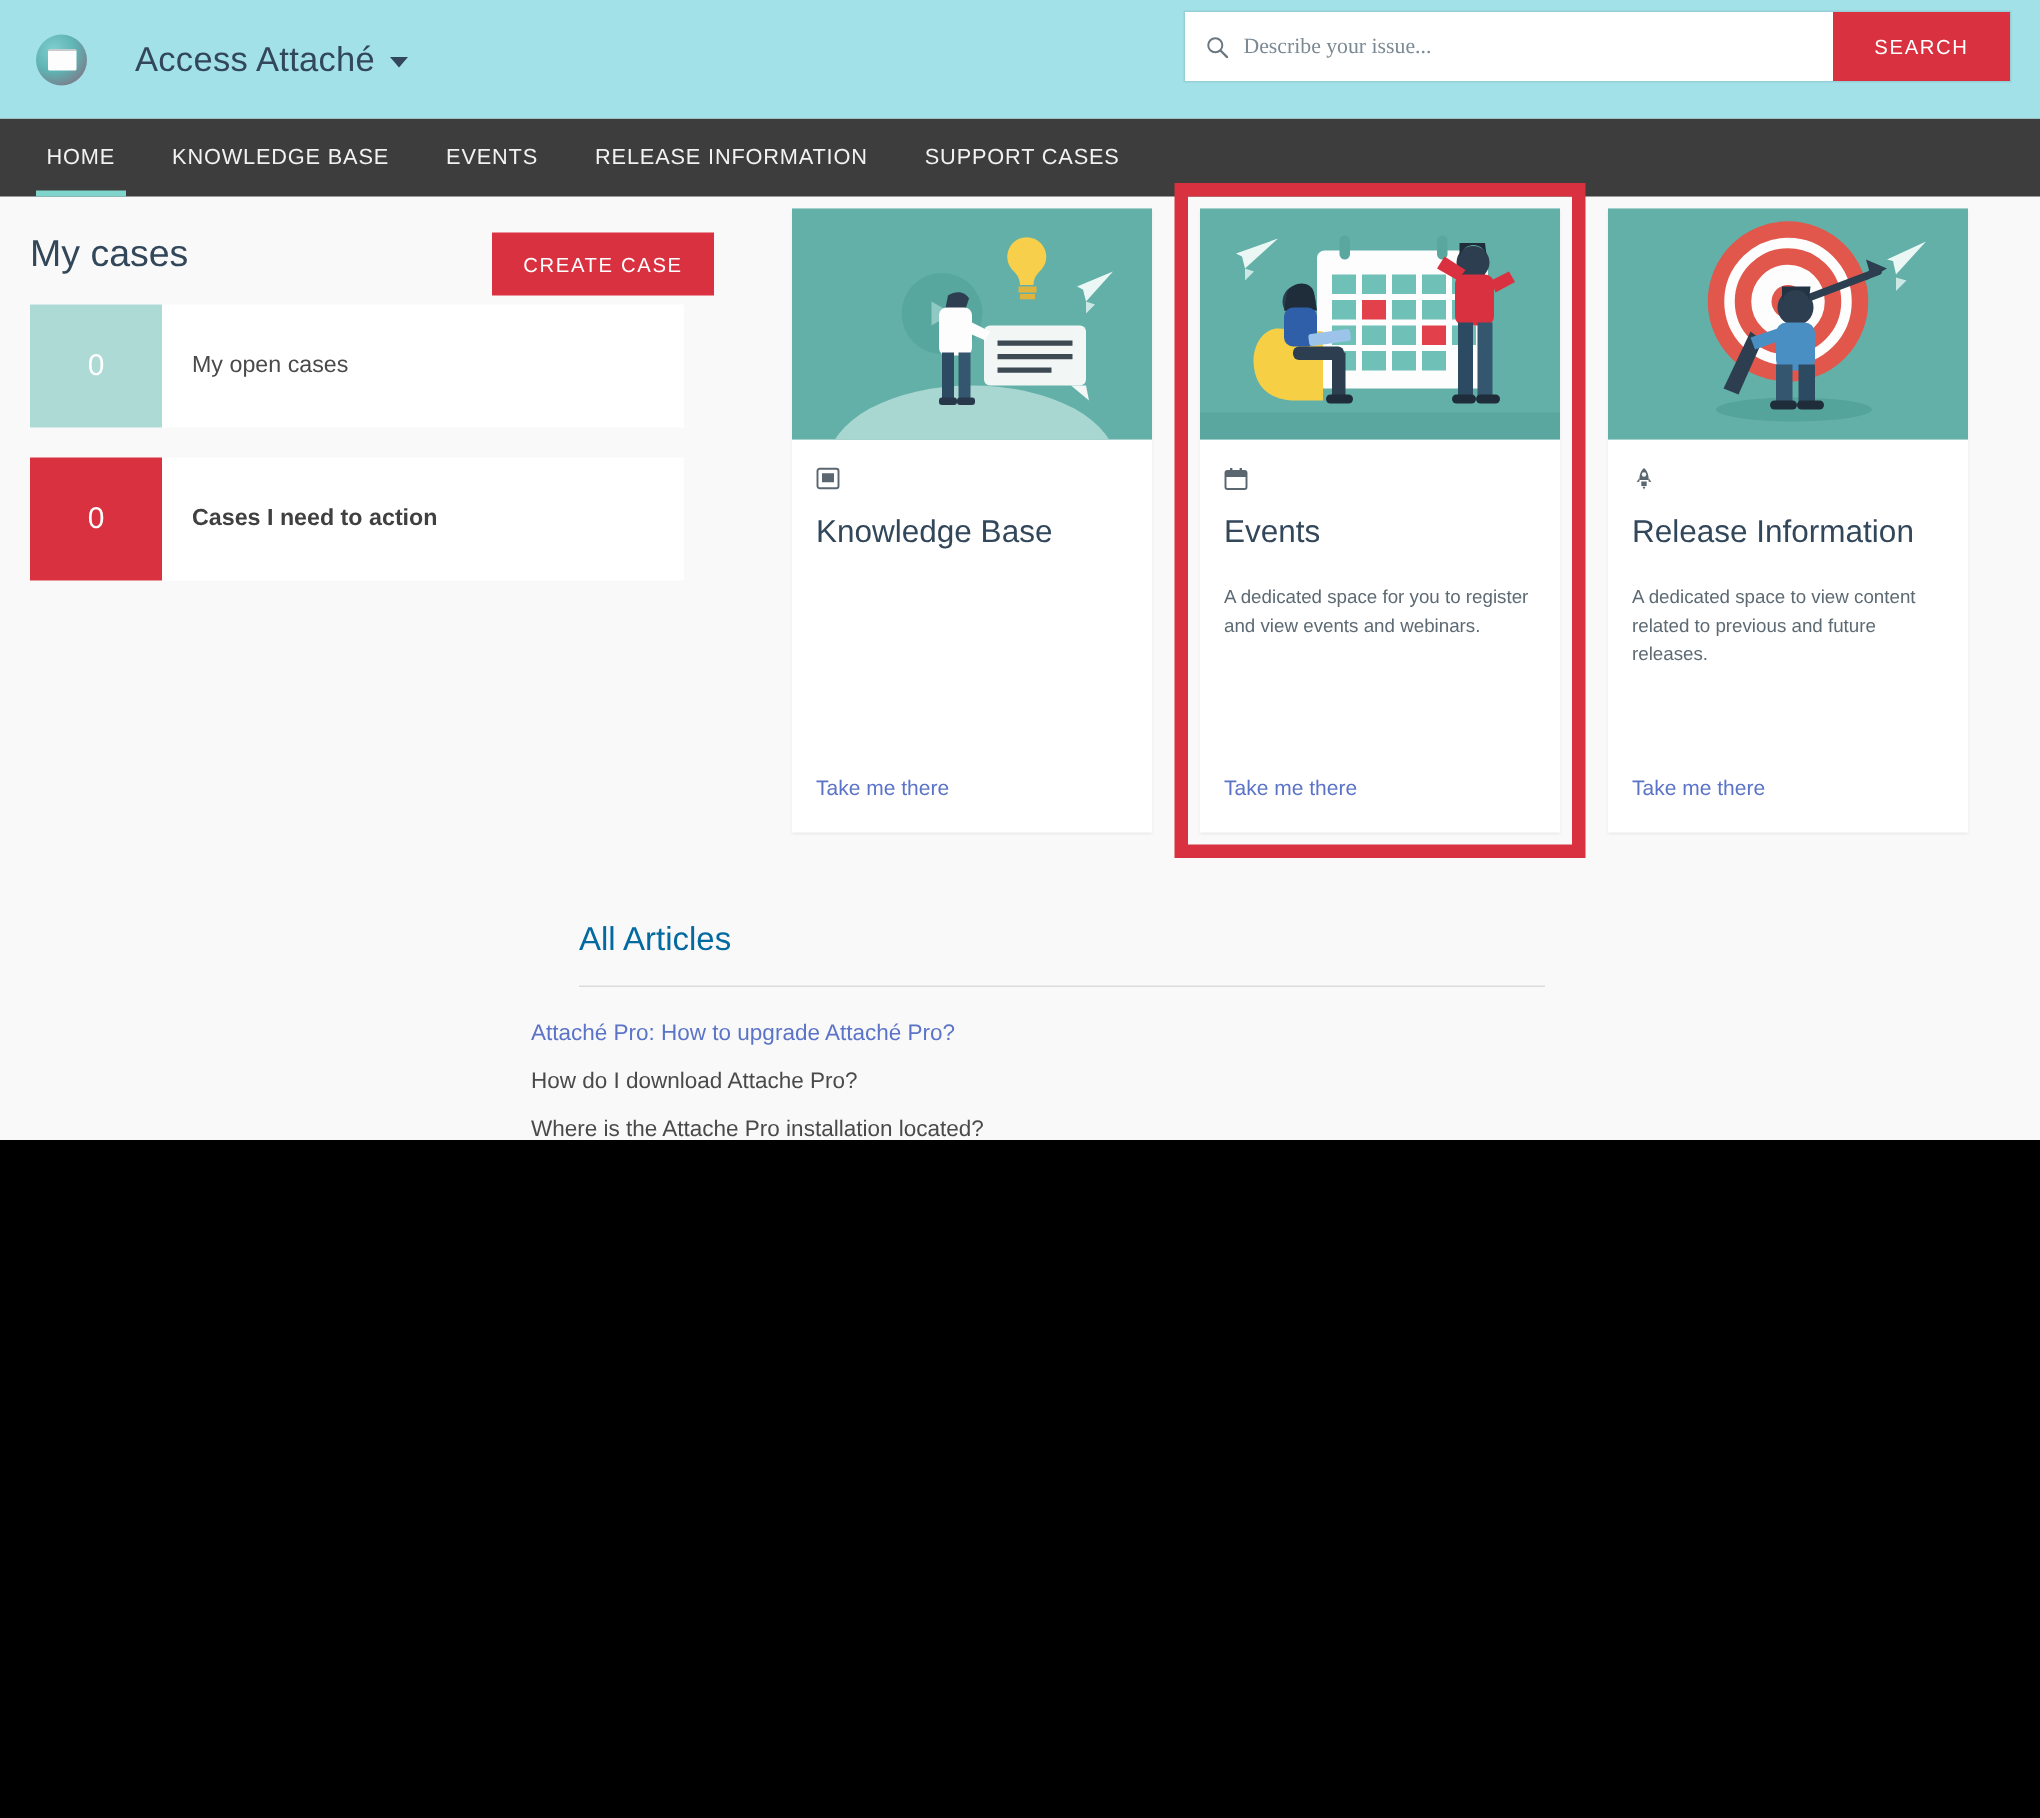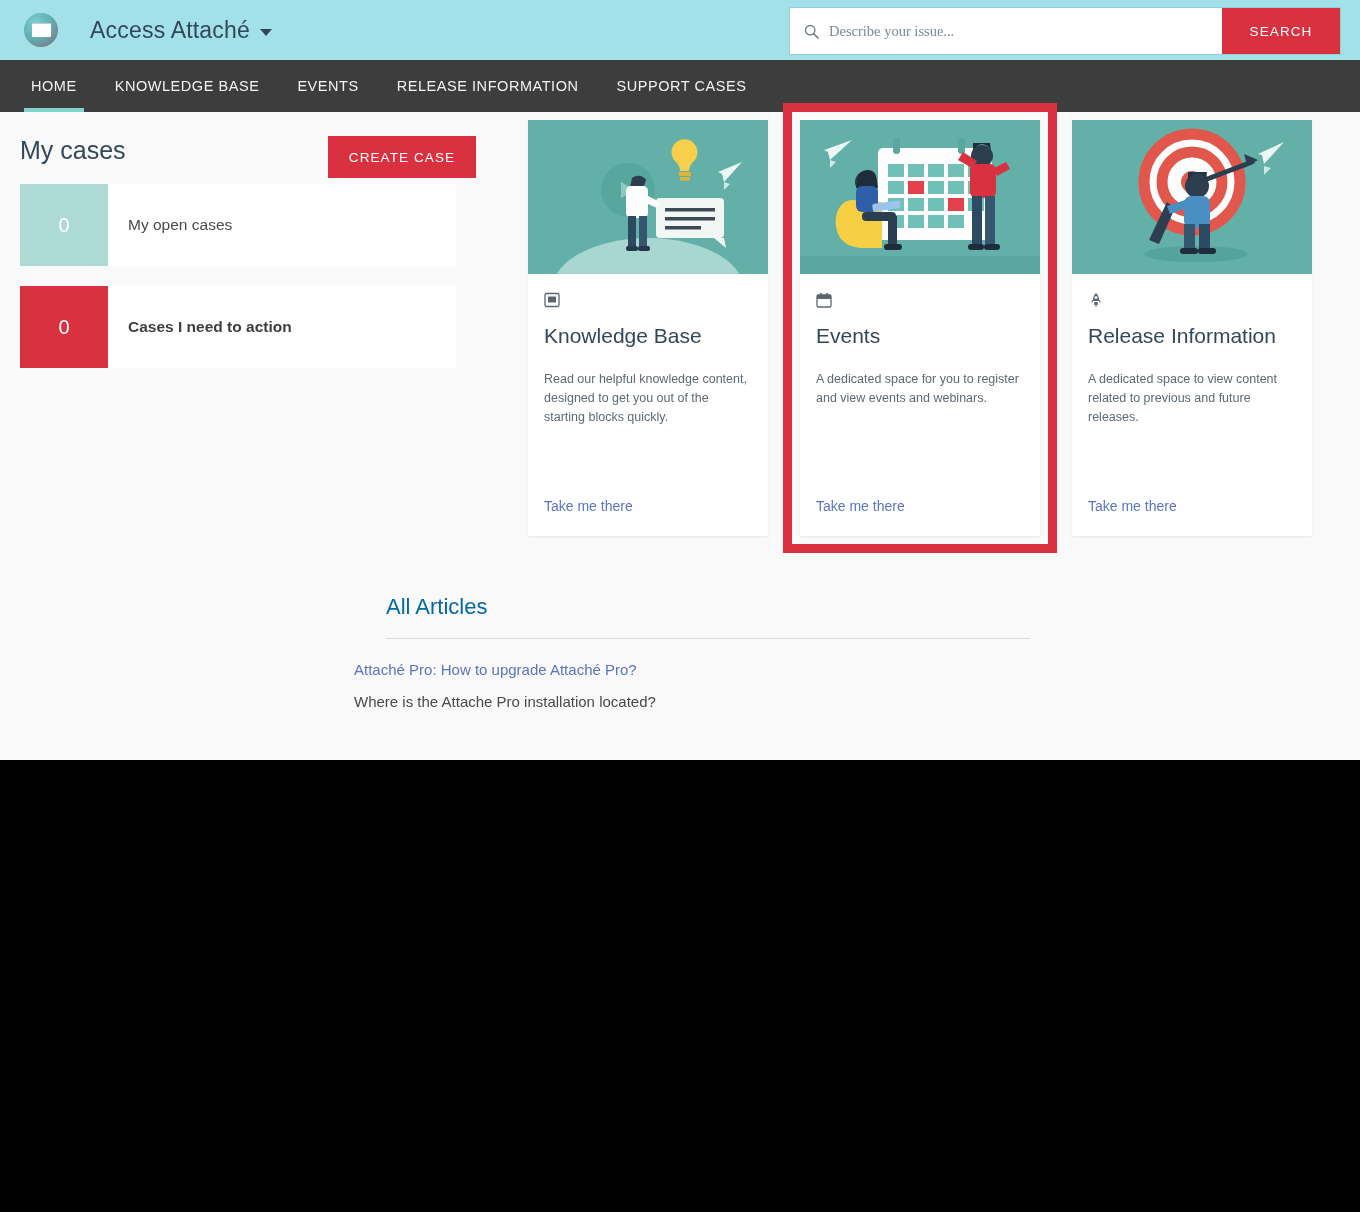--- a/index.html
+++ b/index.html
@@ -17,21 +17,21 @@
   }
   #blackout {
     position: absolute; left: 0; top: 760px;
     width: 1360px; height: 452px;
     background: #000;
   }
 
   
   .header {
     position: relative;
-    height: 60px;
+    height: 79px;
     background: #a3e1e8;
     display: flex;
     align-items: center;
     padding: 0 16px;
   }
   .logo {
     width: 34px; height: 34px;
     border-radius: 50%;
     background: radial-gradient(circle at 35% 30%, #7fcfcf 0%, #5fb3b3 45%, #8c5f75 100%);
     position: relative;
@@ -359,21 +359,20 @@
           </svg>
         </div>
         <div class="card-body">
           <div class="card-icon">
             <svg width="16" height="16" viewBox="0 0 16 16">
               <rect x="1" y="1.5" width="14" height="13" rx="1.5" fill="none" stroke="#5b6770" stroke-width="1.3"></rect>
               <rect x="4" y="4.5" width="8" height="6" fill="#5b6770"></rect>
             </svg>
           </div>
           <h3 class="card-title">Knowledge Base</h3>
-          <p class="card-desc">Read our helpful knowledge content, designed to get you out of the starting blocks quickly.</p>
         </div>
         <div class="card-link">Take me there</div>
       </div>
 
       <div class="card highlighted">
         <div class="card-img">
           <svg viewBox="0 0 240 154" width="240" height="154">
             <rect width="240" height="154" fill="#63b0a8"></rect>
             <rect x="0" y="136" width="240" height="18" fill="#5aa79f"></rect>
             <path d="M24 30 l28 -10 -22 20 -2 -8z" fill="#eaf7f5"></path>
@@ -475,19 +474,20 @@
           <h3 class="card-title">Release Information</h3>
           <p class="card-desc">A dedicated space to view content related to previous and future releases.</p>
         </div>
         <div class="card-link">Take me there</div>
       </div>
     </div>
 
     <div class="articles">
       <h2>All Articles</h2>
       <a class="article-link">Attaché Pro: How to upgrade Attaché Pro?</a>
+      <span class="article-plain">How do I download Attache Pro?</span>
       <span class="article-plain">Where is the Attache Pro installation located?</span>
     </div>
 
   </div>
 </div>
 
 <div id="blackout"></div>
 
 </body></html>

